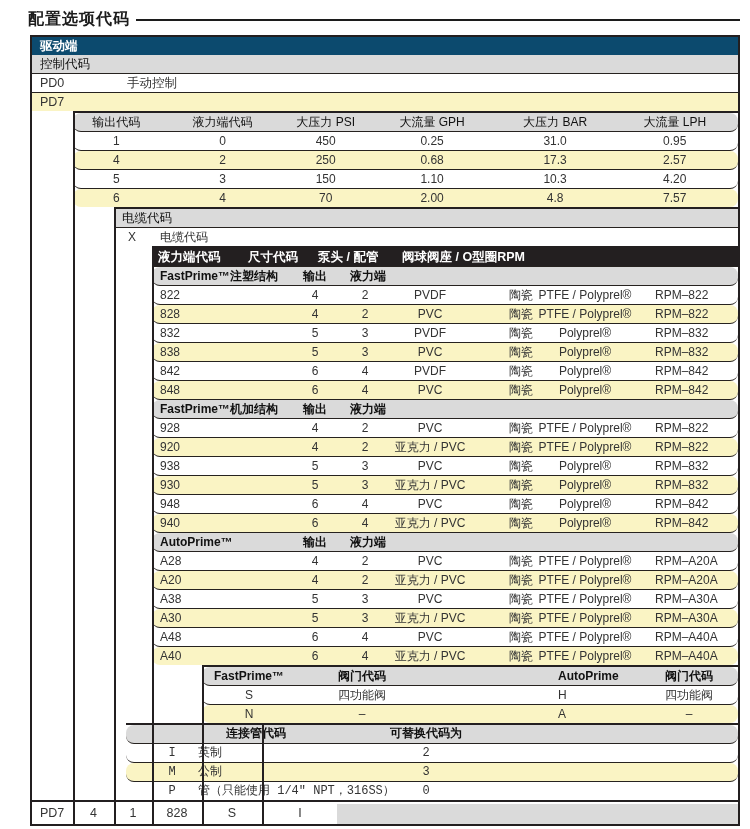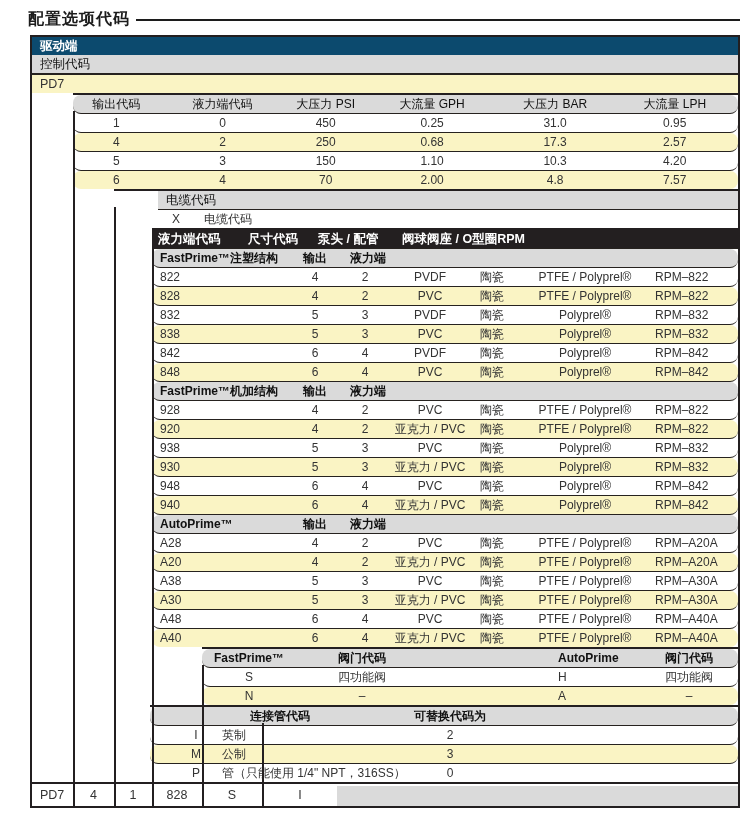--- a/index.html
+++ b/index.html
@@ -15,24 +15,24 @@
   .bar-gray{background:#dadada;color:#111;font-weight:normal;height:18px;line-height:18px;padding-left:8px;
             border-bottom:1px solid #26221f;font-size:12.5px;}
   .ctrl-row{position:relative;height:18px;line-height:18px;font-size:12.5px;}
   .ctrl-row.second{border-top:1px solid #26221f;}
   .ctrl-code{position:absolute;left:8px;}
   .ctrl-desc{position:absolute;left:95px;}
   .hl{background:#faf4c4;}
   
   .section{border-top:2px solid #231f20;}
   .sec-output{margin-left:41px;}
-  .sec-cable{margin-left:82px;padding-left:44px;}
+  .sec-cable{margin-left:82px;}
   .sec-hydraulic{margin-left:120px;}
   .sec-valve{margin-left:170px;}
-  .sec-tube{margin-left:118px;}
+  .sec-tube{margin-left:94px;font-family:Liberation Mono, monospace;}
   .trow{position:relative;height:18px;line-height:18px;border-bottom:1px solid #26221f;border-radius:8px;}
   .section .trow:last-child{border-bottom:none;}
   .gray{background:#dadada;color:#111;}
   .bold{font-weight:bold;}
   
   .orow{display:grid;grid-template-columns:13% 19% 12% 20% 17% 19%;text-align:center;}
   .orow span{display:block;}
   
   .cab-code{position:absolute;left:14px;}
   .cab-desc{position:absolute;left:46px;}
@@ -40,21 +40,21 @@
   .hbar{position:relative;background:#231f20;color:#fff;font-weight:bold;height:18px;line-height:18px;
         font-size:12.5px;border-bottom:1px solid #26221f;}
   .hb{position:absolute;top:0;white-space:nowrap;}
   .hb1{left:6px}.hb2{left:96px}.hb3{left:166px}.hb4{left:250px}
   
   .hcell{position:absolute;top:0;white-space:nowrap;}
   .hc1{left:8px}
   .hc2{left:128px;width:70px;text-align:center}
   .hc3{left:198px;width:30px;text-align:center}
   .hc4{left:228px;width:100px;text-align:center}
-  .hc5{left:328px;width:50px;text-align:left}
+  .hc5{left:344px;width:50px;text-align:center}
   .hc6{left:378px;width:110px;text-align:center}
   .hc7{left:503px}
   
   .vcell{position:absolute;top:0;white-space:nowrap;}
   .vc1{left:12px;width:70px;text-align:center}
   .vc2{left:75px;width:170px;text-align:center}
   .vc3{left:356px;width:100px;}
   .vc4{left:438px;width:98px;text-align:center}
   
   .tcell{position:absolute;top:0;white-space:nowrap;}
@@ -87,20 +87,24 @@
   <span class="page-title">配置选项代码</span>
   <span class="title-line"></span>
 </div>
 
 <div class="codes">
 
   <div class="bar-black">驱动端</div>
 
   <div class="bar-gray">控制代码</div>
 
+  <div class="ctrl-row">
+    <span class="ctrl-code">PD0</span>
+    <span class="ctrl-desc">手动控制</span>
+  </div>
   <div class="ctrl-row second hl">
     <span class="ctrl-code">PD7</span>
   </div>
 
   <div class="section sec-output">
     <div class="trow orow gray">
       <span>输出代码</span>
       <span>液力端代码</span>
       <span>大压力 PSI</span>
       <span>大流量 GPH</span>

